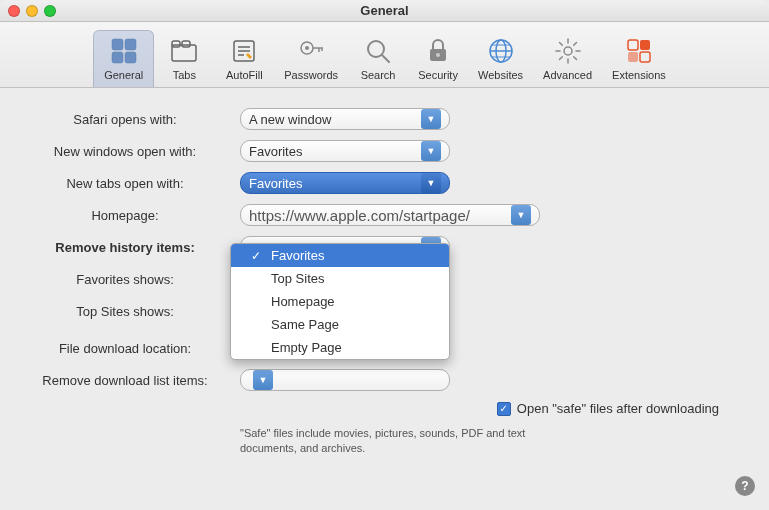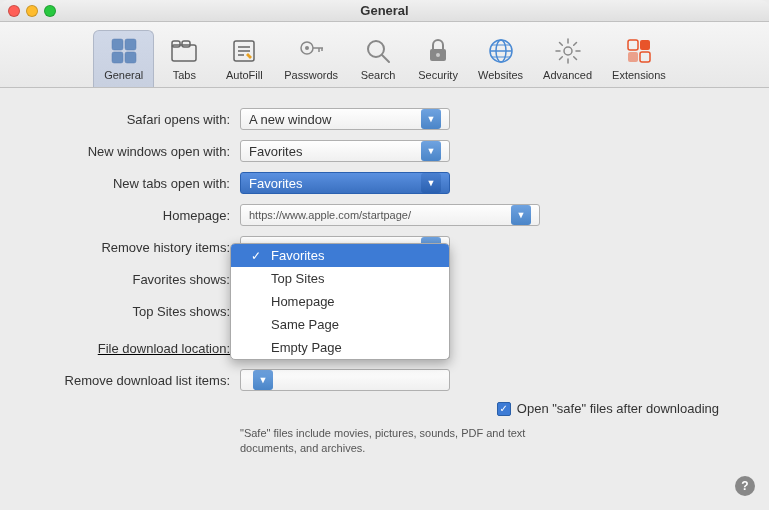--- a/index.html
+++ b/index.html
@@ -93,38 +93,38 @@
     }
 
     
     .settings-row {
       display: flex;
       align-items: center;
       margin-bottom: 10px;
       position: relative;
     }
     .settings-label {
-      text-align: right;
+      text-align: center;
       width: 220px;
       padding-right: 10px;
       color: #333;
       font-size: 13px;
       flex-shrink: 0;
     }
     .settings-control {
       flex: 1;
     }
 
     
     .dropdown {
       display: flex;
       align-items: center;
       background: linear-gradient(to bottom, #fefefe, #f0f0f0);
       border: 1px solid #b0b0b0;
-      border-radius: 3px;
+      border-radius: 10px;
       padding: 2px 8px;
       width: 210px;
       height: 22px;
       cursor: pointer;
       position: relative;
     }
     .dropdown-text {
       flex: 1;
       font-size: 13px;
       color: #333;
@@ -350,27 +350,27 @@
         <span class="dropdown-text" style="color:white;">Favorites</span>
         <div class="dropdown-arrow" style="background: linear-gradient(to bottom, #4a80d0, #2a60b0);">▼</div>
       </div>
     </div>
   </div>
 
   <div class="settings-row">
     <div class="settings-label">Homepage:</div>
     <div class="settings-control">
       <div class="dropdown" style="width:300px;">
-        <span class="dropdown-text" style="font-size:11px; color:#555;">https://www.apple.com/startpage/</span>
-        <div class="dropdown-arrow">▼</div>
-      </div>
-    </div>
-  </div>
-
-  <div class="settings-row" style="margin-top: 8px;">
+        <span class="dropdown-text" style="font-size:15px; color:#555;">https://www.apple.com/startpage/</span>
+        <div class="dropdown-arrow">▼</div>
+      </div>
+    </div>
+  </div>
+
+  <div class="settings-row" style="margin-top: 8px; font-weight: bold;">
     <div class="settings-label">Remove history items:</div>
     <div class="settings-control">
       <div class="dropdown">
         <span class="dropdown-text">After one year</span>
         <div class="dropdown-arrow">▼</div>
       </div>
     </div>
   </div>
 
   <div class="settings-row">
@@ -387,21 +387,21 @@
   <div class="settings-row">
     <div class="settings-label">Top Sites shows:</div>
     <div class="settings-control">
       <div class="dropdown">
         <span class="dropdown-text">6 sites</span>
         <div class="dropdown-arrow">▼</div>
       </div>
     </div>
   </div>
 
-  <div class="settings-row" style="margin-top: 15px; text-decoration: underline;">
+  <div class="settings-row" style="margin-top: 15px;">
     <div class="settings-label">File download location:</div>
     <div class="settings-control">
       <div class="dropdown">
         <span style="margin-right:4px; font-size:13px;">📁</span>
         <span class="dropdown-text">Downloads</span>
         <div class="dropdown-arrow">▼</div>
       </div>
     </div>
   </div>
 

